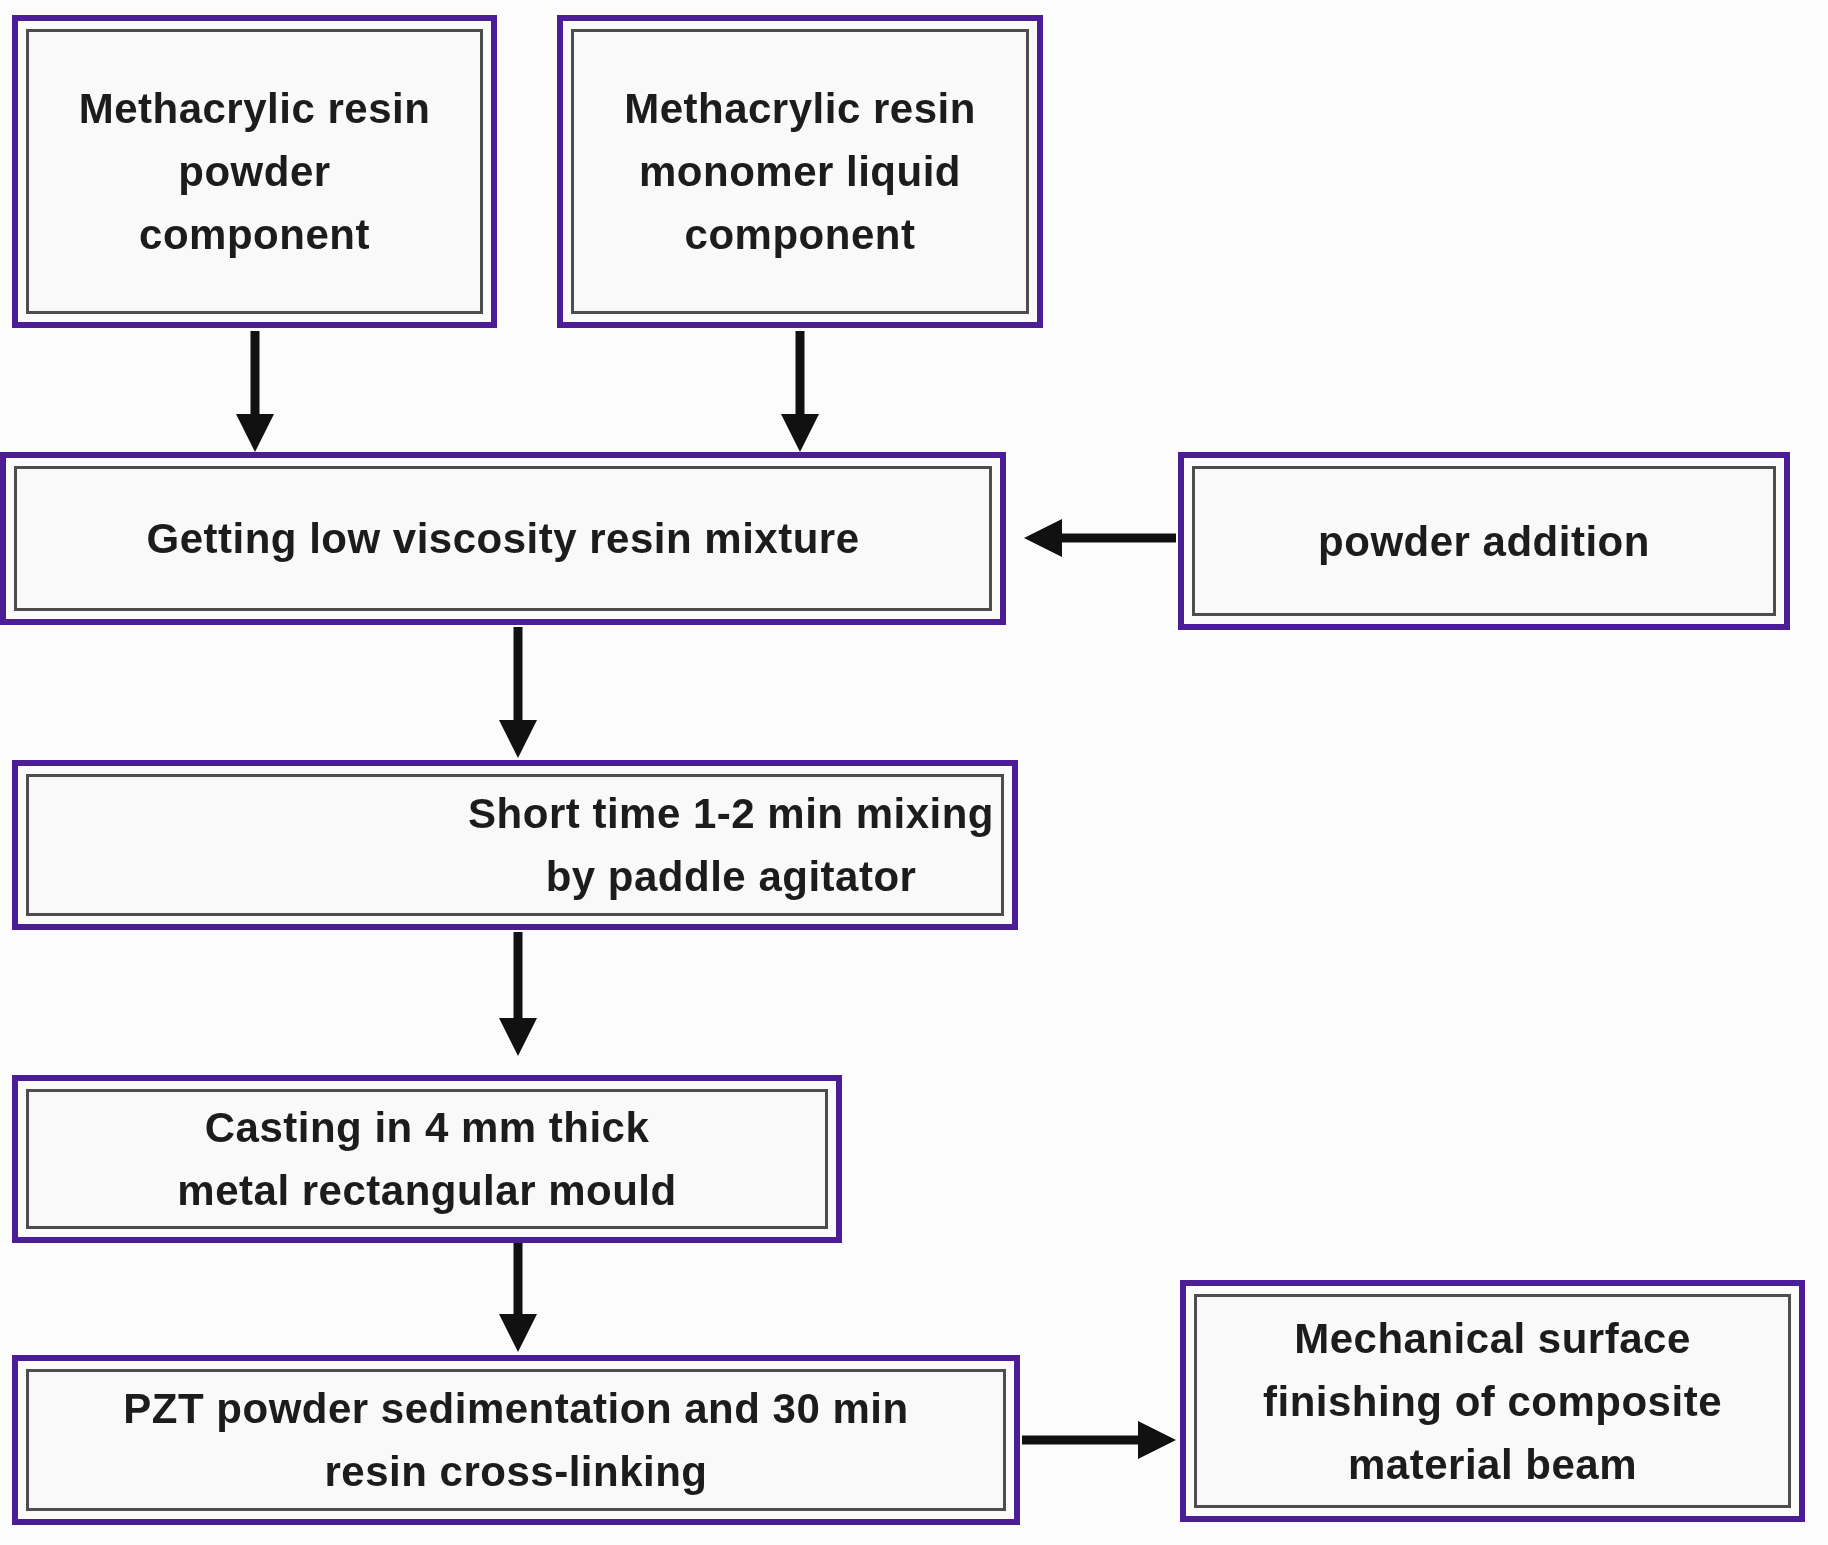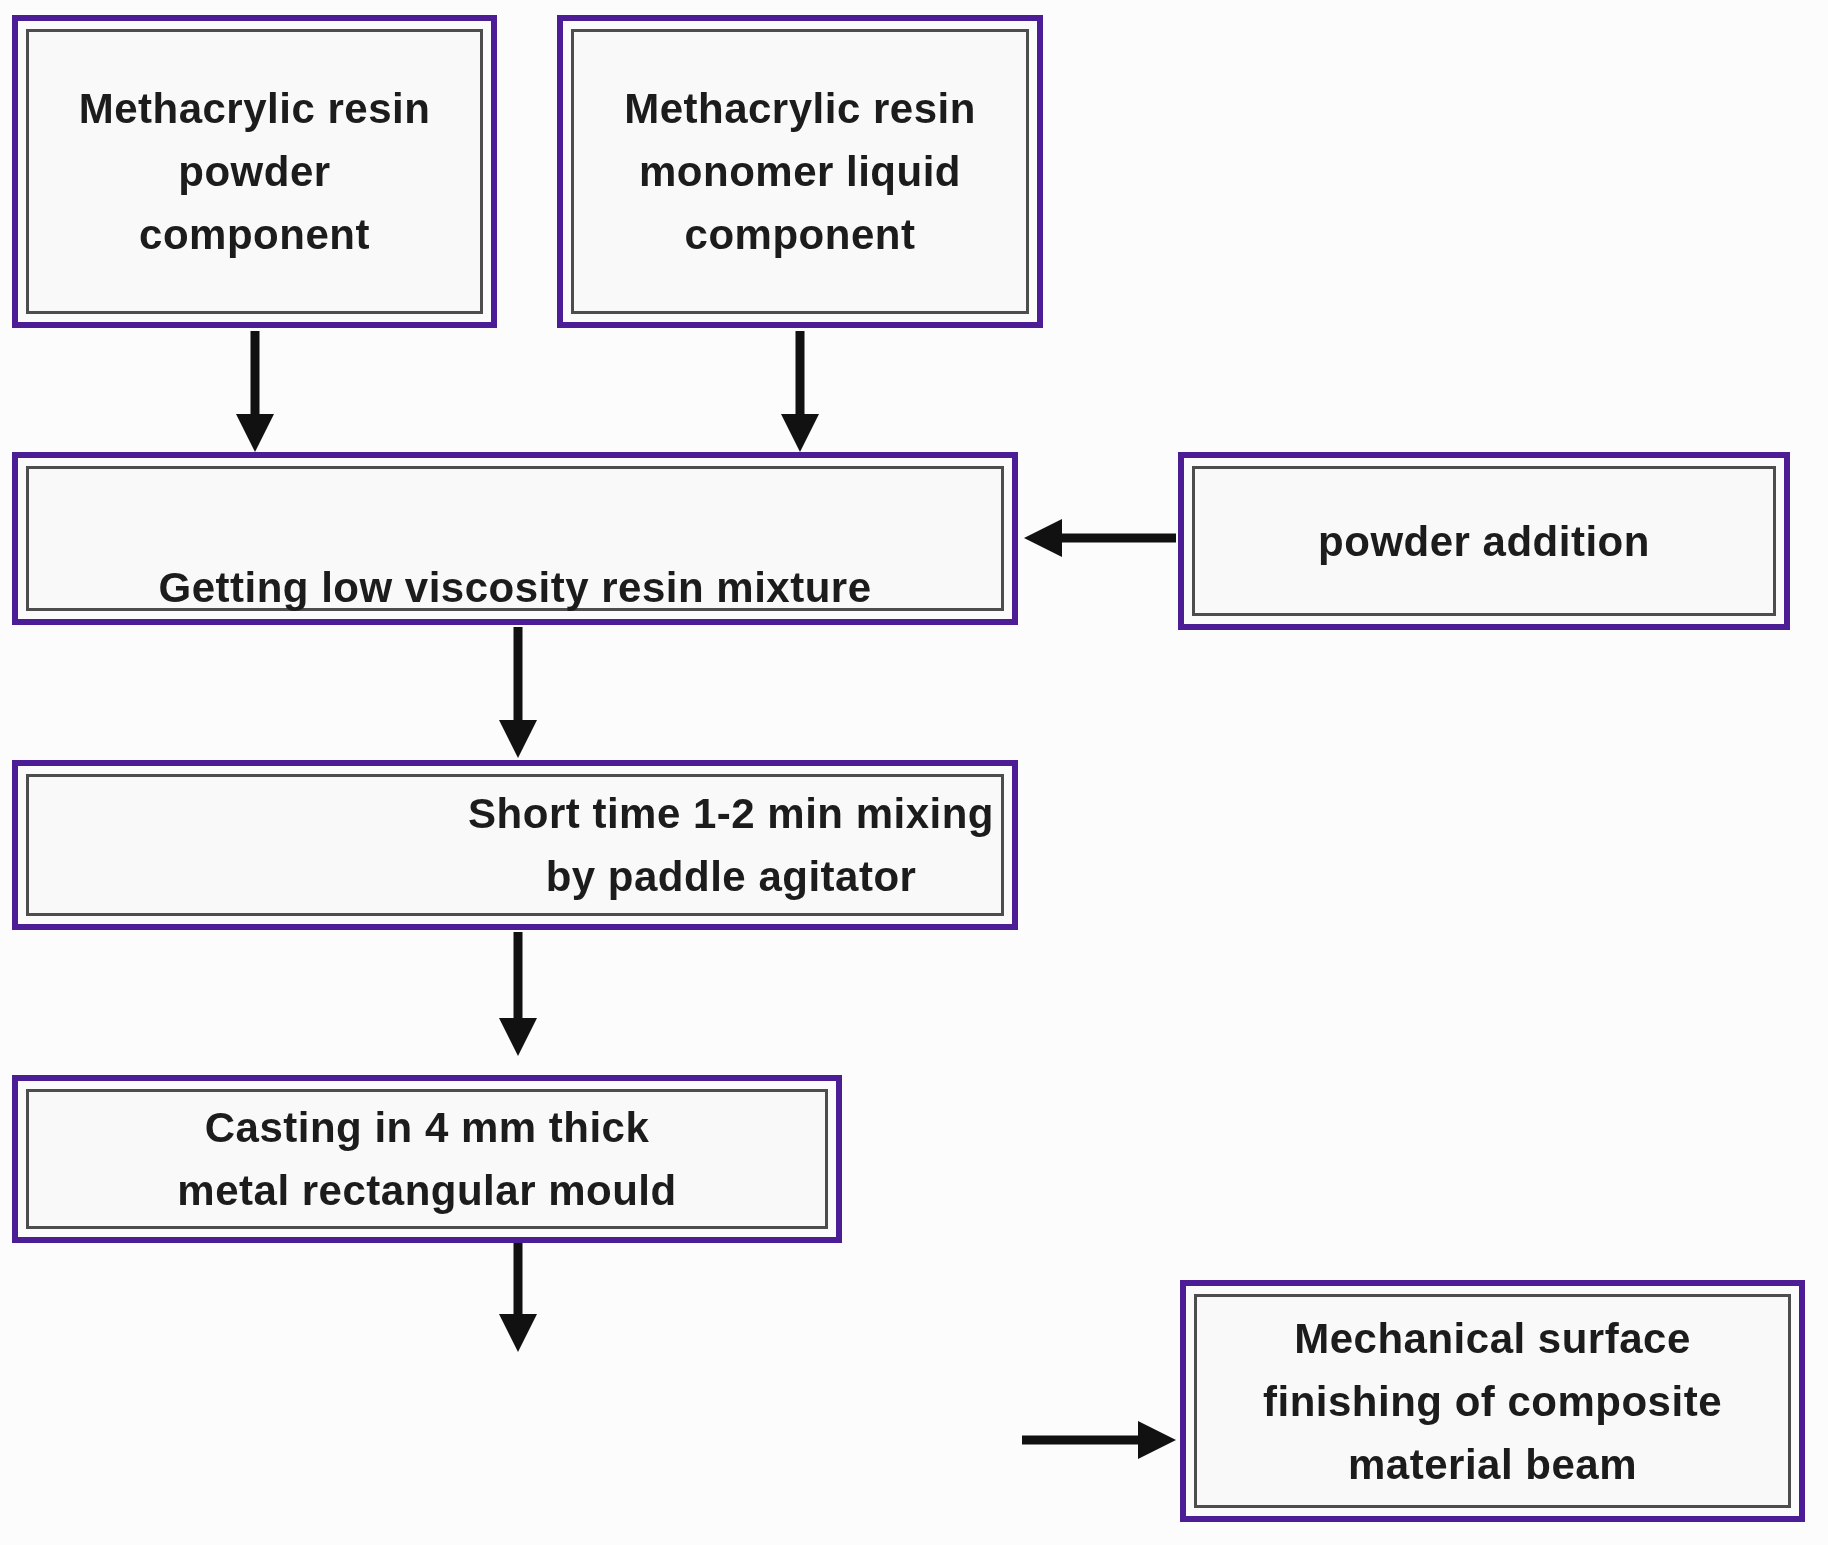--- a/index.html
+++ b/index.html
@@ -89,21 +89,21 @@
   </div>
 
   <div class="node" style="left:557px; top:15px; width:486px; height:313px;">
     <div class="node-text">
       <span class="line">Methacrylic resin</span>
       <span class="line">monomer liquid</span>
       <span class="line">component</span>
     </div>
   </div>
 
-  <div class="node" style="left:12px; top:452px; width:1006px; height:173px;align-items:flex-end;">
+  <div class="node" style="left:0; top:452px; width:1006px; height:173px;">
     <div class="node-text">
       <span class="line">Getting low viscosity resin mixture</span>
     </div>
   </div>
 
   <div class="node" style="left:1178px; top:452px; width:612px; height:178px;">
     <div class="node-text">
       <span class="line">powder addition</span>
     </div>
   </div>
@@ -115,20 +115,26 @@
     </div>
   </div>
 
   <div class="node" style="left:12px; top:1060px; width:830px; height:168px;margin-top:15px;">
     <div class="node-text">
       <span class="line">Casting in 4 mm thick</span>
       <span class="line">metal rectangular mould</span>
     </div>
   </div>
 
+  <div class="node" style="left:12px; top:1355px; width:1008px; height:170px;">
+    <div class="node-text">
+      <span class="line">PZT powder sedimentation and 30 min</span>
+      <span class="line">resin cross-linking</span>
+    </div>
+  </div>
 
   <div class="node" style="left:1180px; top:1280px; width:625px; height:242px;">
     <div class="node-text">
       <span class="line">Mechanical surface</span>
       <span class="line">finishing of composite</span>
       <span class="line">material beam</span>
     </div>
   </div>
 
 </div>

